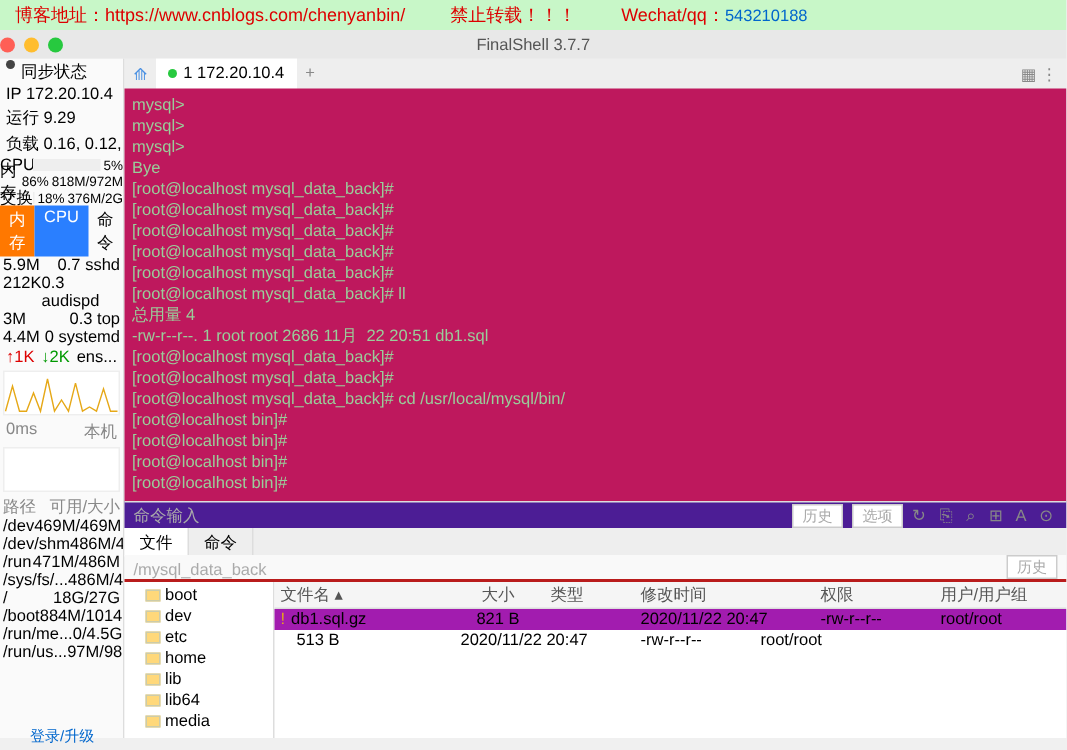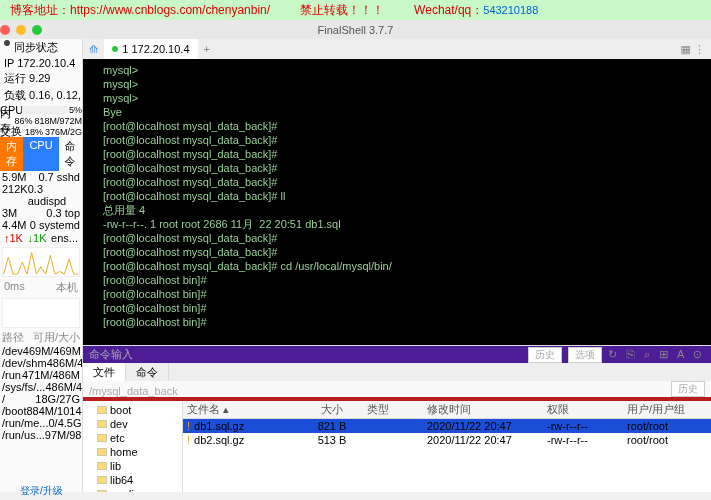--- a/index.html
+++ b/index.html
@@ -31,39 +31,39 @@
 .chart svg{width:100%;height:100%}
 .disk-hdr,.disk-row{display:flex;font-size:9px;padding:0 2px;justify-content:space-between}
 .disk-hdr{color:#888}
 .footer-link{position:absolute;bottom:2px;left:20px;color:#0066cc;font-size:10px}
 .right{flex:1;display:flex;flex-direction:column}
 .tabbar{height:20px;background:#eee;display:flex;align-items:center;padding:0 6px;gap:6px}
 .tabbar .home{color:#4a90e2}
 .tabbar .tab{background:#fff;padding:13px 8px;border-radius:2px;display:flex;align-items:center;gap:4px}
 .tabbar .tdot{width:6px;height:6px;border-radius:50%;background:#27c93f}
 .tabbar .plus{color:#888}
-.term{flex:1;background:#000000;color:#9acd9a;padding:4px 20px;font-family:Consolas,monospace;font-size:11px;line-height:14px;overflow:hidden;position:relative}
+.term{flex:1;background:#be185d;color:#9acd9a;padding:4px 5px;font-family:Consolas,monospace;font-size:11px;line-height:14px;overflow:hidden;position:relative}
 .term .ln{white-space:pre}
 .cmdbar{height:18px;background:#4c1d95;border-top:1px solid #ddd;display:flex;align-items:center;padding:0 6px;font-size:10px;color:#aaa;justify-content:space-between}
 .cmdbar .rbtn{border:1px solid #ccc;padding:0 6px;background:#fff;font-size:10px}
 .cmdbar .icons{color:#888;letter-spacing:3px;font-size:11px}
 .filetabs{height:18px;background:#eee;display:flex;align-items:center}
 .filetabs span{padding:2px 10px;border-right:1px solid #ddd;background:#fff}
 .pathbar{height:16px;background:#f9f9f9;padding:0 6px;color:#aaa;font-size:10px;display:flex;align-items:flex-end;justify-content:space-between}
 .pathbar .rb{border:1px solid #ccc;padding:0 6px;font-size:10px;background:#fff}
-.filepane{display:flex;height:95px;background:#fff;border-top:4px solid #b91c1c}
+.filepane{display:flex;height:106px;background:#fff;border-top:2px solid #b91c1c}
 .tree{width:100px;border-right:1px solid #ddd;padding:2px;font-size:10px;overflow:hidden}
 .tree .item{padding:1px 0 1px 12px;display:flex;align-items:center;gap:3px}
 .tree .fold{width:10px;height:8px;background:#ffd87a;border:1px solid #cca}
 .filelist{flex:1;font-size:10px}
 .filelist .hdr,.filelist .frow{display:flex;padding:1px 4px}
 .filelist .hdr{background:#f5f5f5;border-bottom:1px solid #ddd;color:#555}
 .filelist .c1{width:120px}.filelist .c2{width:60px;text-align:center;padding-right:10px}.filelist .c3{width:60px}.filelist .c4{width:120px}.filelist .c5{width:80px}.filelist .c6{width:80px}
 .filelist .warn{color:#e6a817;margin-right:4px}
-.filelist .sel{background:#1d4ed8}
+.filelist .sel{background:#a21caf}
 </style>
 </head>
 <body>
 
 <div class="banner">
   <span><span class="red">博客地址：</span><a class="red">https://www.cnblogs.com/chenyanbin/</a></span>
   <span class="red">禁止转载！！！</span>
   <span><span class="red">Wechat/qq：</span><span class="blue">543210188</span></span>
 </div>
 
@@ -120,21 +120,21 @@
           <span>3M</span>
           <span>0.3 top</span>
         </div>
         <div class="proc">
           <span>4.4M</span>
           <span>0 systemd</span>
         </div>
       </div>
     <div class="row" style="justify-content:space-between">
         <span style="color:#d00">↑1K</span>
-        <span style="color:#090">↓1K</span>
+        <span style="color:#090">↓2K</span>
         <span>ens...</span>
       </div>
     <div class="chart">
       <svg viewBox="0 0 80 30">
           <polyline points="0,28 5,10 10,28 15,28 20,15 25,28 30,5 35,28 40,20 45,28 50,8 55,28 60,25 65,28 70,12 75,28 80,28" fill="none" stroke="#e6a817" stroke-width="1"></polyline>
         </svg>
     </div>
     <div class="row" style="color:#888;justify-content:space-between">
         <span>0ms</span>
         <span>本机</span>
@@ -273,21 +273,20 @@
         <div id="files">
             <div class="frow sel">
               <span class="c1"><span class="warn">!</span>db1.sql.gz</span>
               <span class="c2">821 B</span>
               <span class="c3"></span>
               <span class="c4">2020/11/22 20:47</span>
               <span class="c5">-rw-r--r--</span>
               <span class="c6">root/root</span>
             </div>
             <div class="frow">
-              <span class="c1"><span class="warn">!</span>db2.sql.gz</span>
               <span class="c2">513 B</span>
               <span class="c3"></span>
               <span class="c4">2020/11/22 20:47</span>
               <span class="c5">-rw-r--r--</span>
               <span class="c6">root/root</span>
             </div>
           </div>
       </div>
     </div>
   </div>

